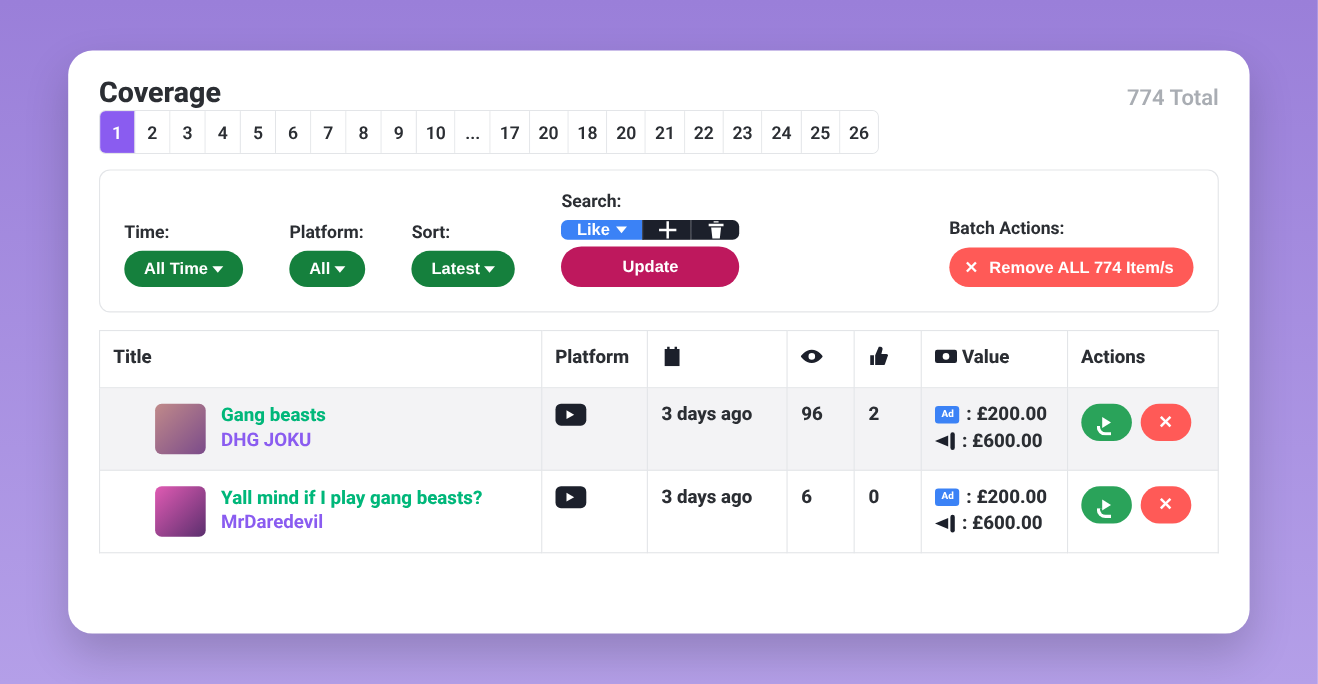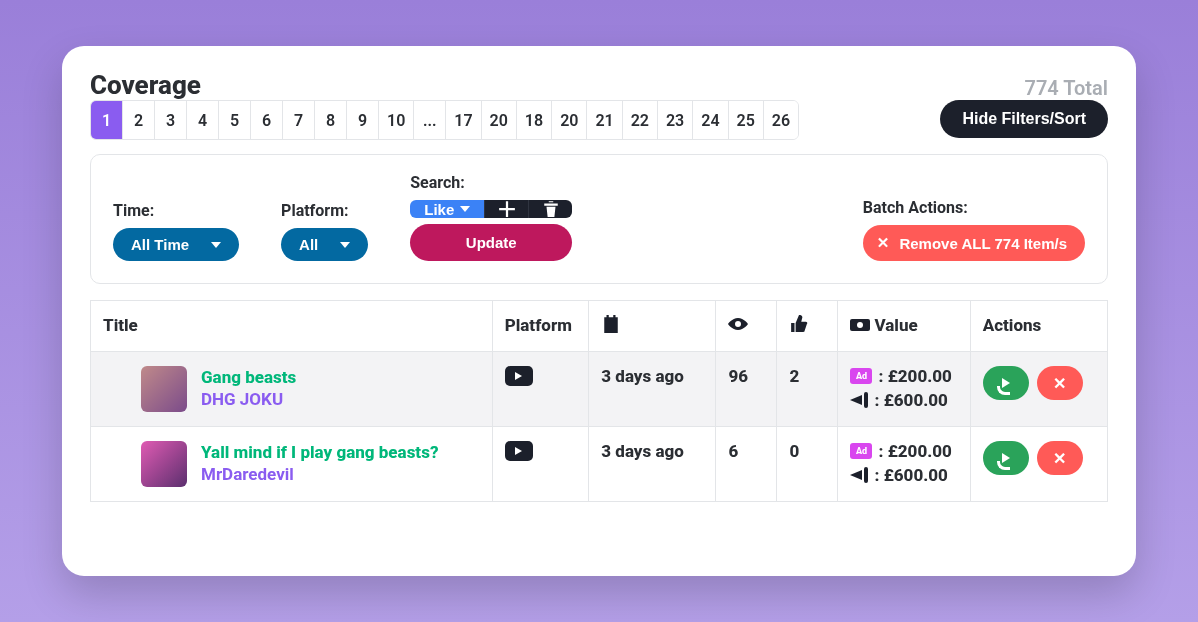--- a/index.html
+++ b/index.html
@@ -86,30 +86,30 @@
     margin-bottom: 16px;
   }
   .filter-block { display: flex; flex-direction: column; gap: 6px; }
   .filter-label {
     font-size: 16px;
     font-weight: 700;
     color: #2b2e33;
     margin-bottom: 2px;
   }
   .pill-btn {
-    background: #0369a1;
+    background: #15803d;
     color: #fff;
     border: none;
     border-radius: 20px;
     font-size: 15px;
     font-weight: 700;
     padding: 8px 18px;
     display: inline-flex;
     align-items: center;
-    gap: 22px;
+    gap: 4px;
     cursor: pointer;
     white-space: nowrap;
   }
   .caret { width:0; height:0; border-left:5px solid transparent; border-right:5px solid transparent; border-top:6px solid #fff; display:inline-block; }
   .search-group { display:flex; flex-direction:column; gap:6px; }
   .search-row { display:flex; align-items:stretch; }
   .search-like-btn {
     background:#3b82f6; color:#fff; border:none; font-weight:700; font-size:15px;
     padding: 0 14px; display:flex; align-items:center; gap:6px; cursor:pointer;
     border-top-left-radius: 6px; border-bottom-left-radius: 6px;
@@ -166,21 +166,21 @@
 
   .yt-badge {
     width:28px; height:20px; background:#1c202b; border-radius:5px; display:flex; align-items:center; justify-content:center;
   }
   .yt-badge::after { content:""; width:0; height:0; border-left:7px solid #fff; border-top:4px solid transparent; border-bottom:4px solid transparent; }
 
   .cell-strong { font-weight:800; font-size:17px; color:#2b2e33; }
 
   .value-line { display:flex; align-items:center; gap:6px; font-weight:800; font-size:17px; color:#2b2e33; }
   .ad-badge {
-    width:22px; height:16px; background:#d946ef; color:#fff; font-size:9px; font-weight:800; display:flex; align-items:center; justify-content:center; border-radius:3px;
+    width:22px; height:16px; background:#3b82f6; color:#fff; font-size:9px; font-weight:800; display:flex; align-items:center; justify-content:center; border-radius:3px;
   }
   .megaphone { width:18px; height:16px; position:relative; }
   .megaphone::before {
     content:""; position:absolute; left:0; top:3px; width:0; height:0;
     border-top:5px solid transparent; border-bottom:5px solid transparent; border-right:12px solid #1c202b;
   }
   .megaphone::after {
     content:""; position:absolute; right:0; top:0; width:4px; height:16px; background:#1c202b; border-radius:2px;
   }
 
@@ -227,35 +227,41 @@
         <div class="page-cell">20</div>
         <div class="page-cell">18</div>
         <div class="page-cell">20</div>
         <div class="page-cell">21</div>
         <div class="page-cell">22</div>
         <div class="page-cell">23</div>
         <div class="page-cell">24</div>
         <div class="page-cell">25</div>
         <div class="page-cell">26</div>
       </div>
-    <button class="hide-filters-btn" style="margin-left:auto">Hide Filters/Sort</button>
   </div>
 
   <div class="filters-panel">
     <div class="filter-block">
       <span class="filter-label">Time:</span>
       <button class="pill-btn">
         <span>All Time</span>
         <span class="caret"></span>
       </button>
     </div>
     <div class="filter-block">
       <span class="filter-label">Platform:</span>
       <button class="pill-btn">
         <span>All</span>
+        <span class="caret"></span>
+      </button>
+    </div>
+    <div class="filter-block">
+      <span class="filter-label">Sort:</span>
+      <button class="pill-btn">
+        <span>Latest</span>
         <span class="caret"></span>
       </button>
     </div>
 
     <div class="search-group">
       <span class="filter-label">Search:</span>
       <div class="search-row">
         <button class="search-like-btn">
           <span>Like</span>
           <span class="caret"></span>

